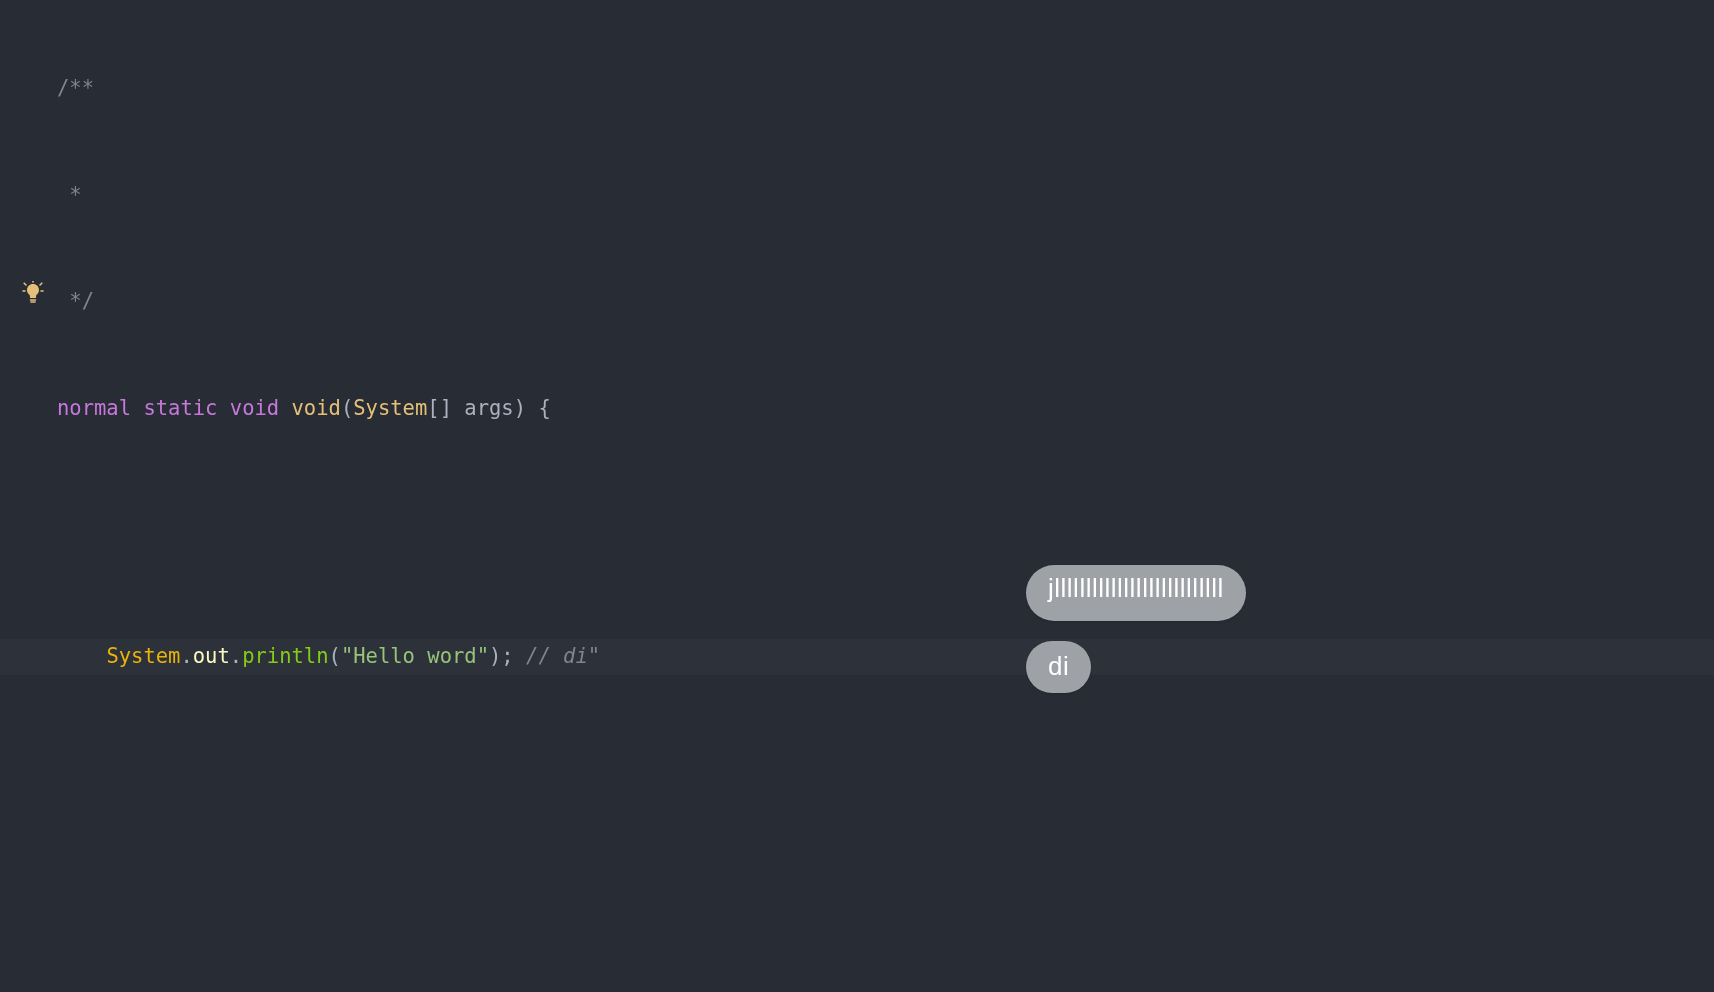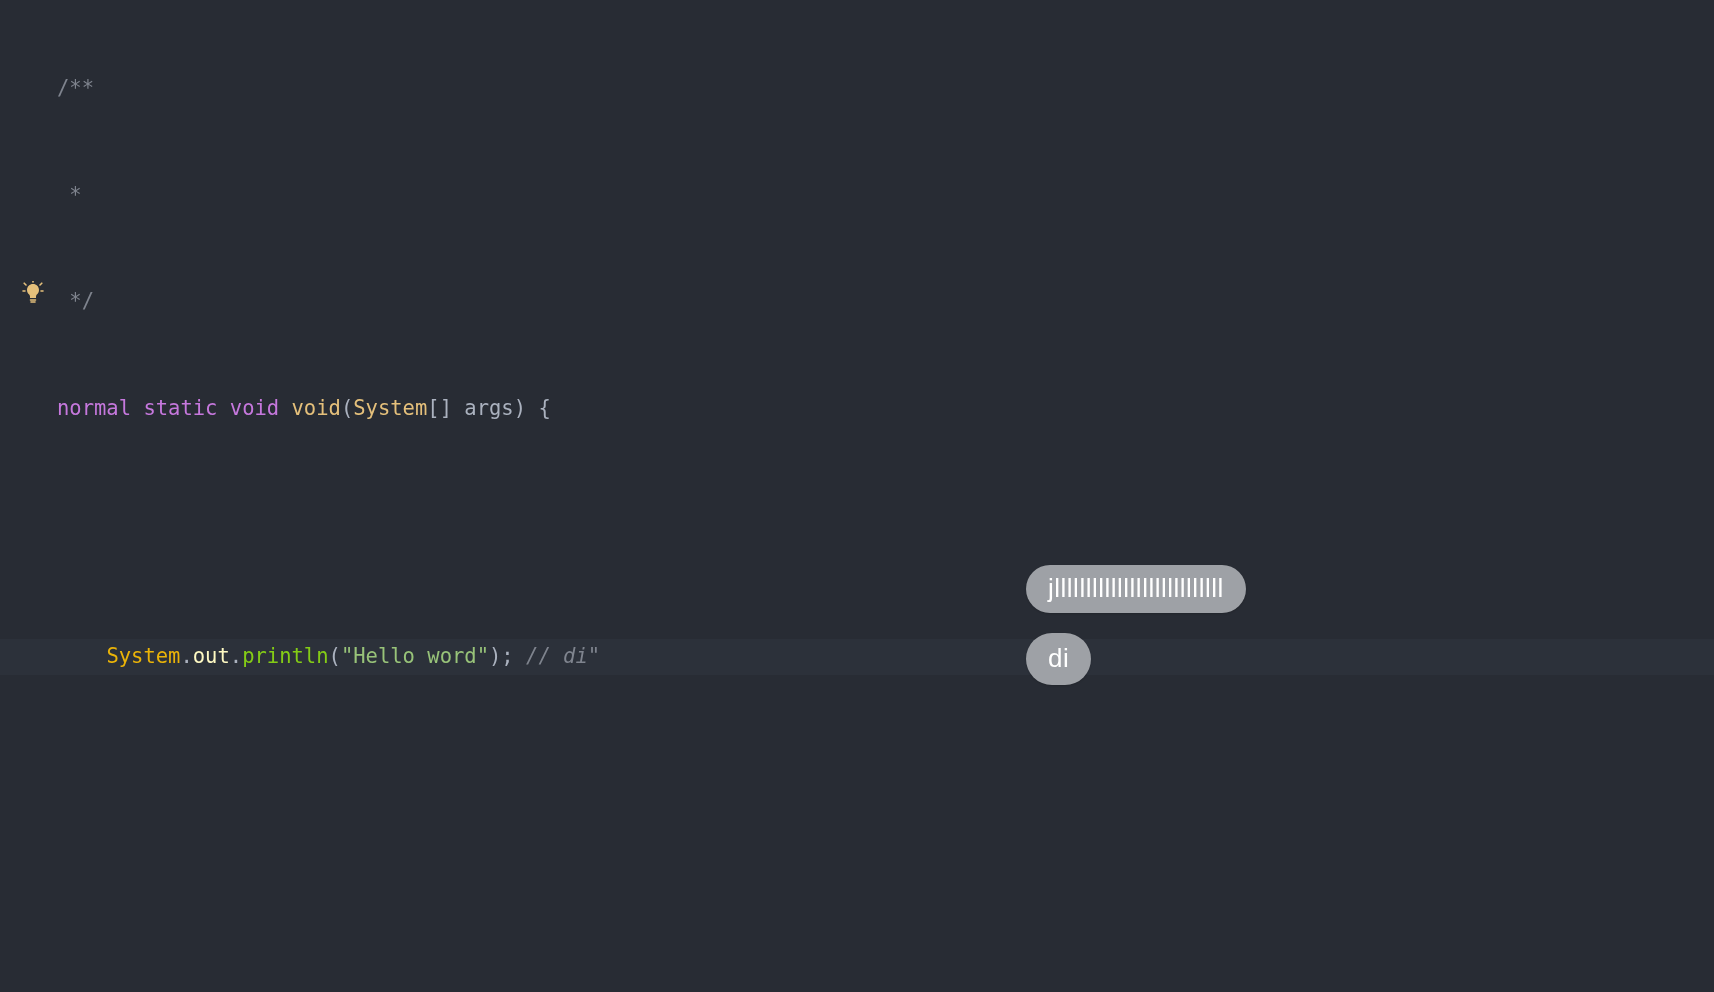--- a/index.html
+++ b/index.html
@@ -68,21 +68,21 @@
     top: 565px;
     display: flex;
     flex-direction: column;
     gap: 20px;
     align-items: flex-start;
   }
   .pill {
     background: #9ea1a6;
     color: #ffffff;
     border-radius: 999px;
-    padding: 10px 22px 12px;
+    padding: 10px 22px 20px;
     font-family: -apple-system, "Helvetica Neue", Arial, sans-serif;
     font-size: 26px;
     line-height: 1;
     letter-spacing: 0.5px;
     box-shadow: 0 1px 2px rgba(0,0,0,0.15);
     font-weight: 400;
   }
   .pill.short {
     padding: 12px 22px 14px;
   }

